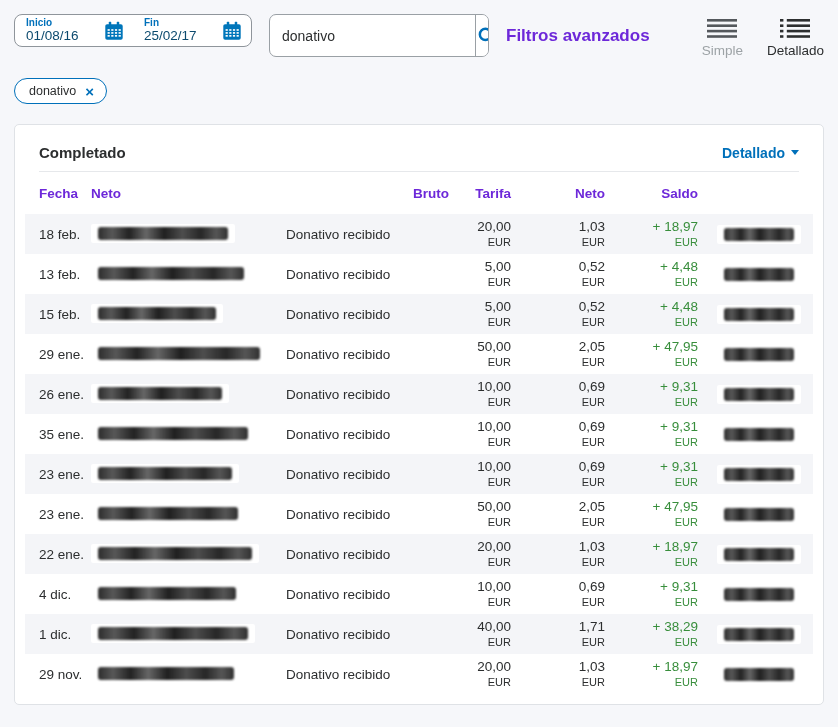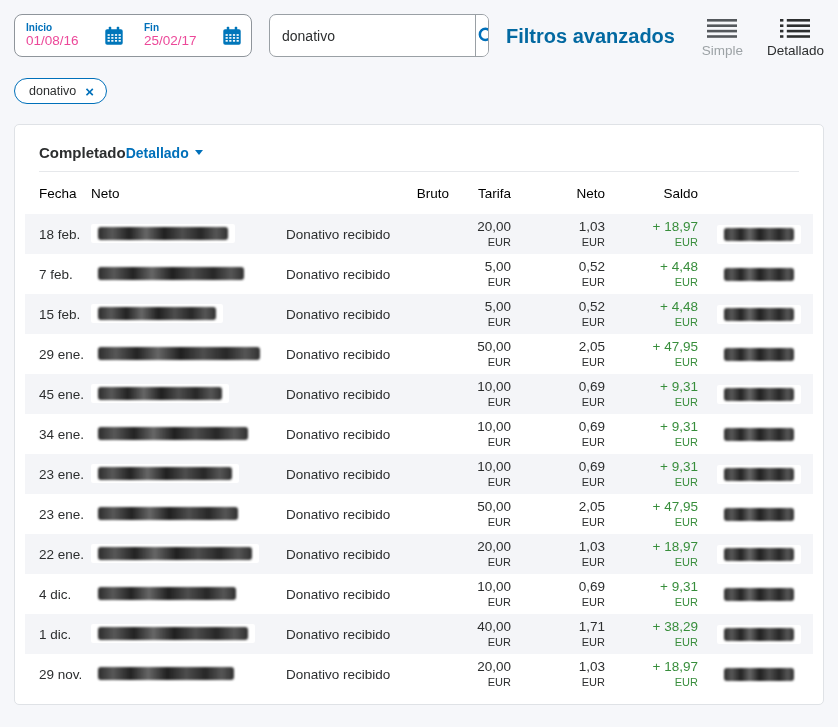--- a/index.html
+++ b/index.html
@@ -9,49 +9,49 @@
     font-family:"Liberation Sans", sans-serif;
     color:#2c2e2f;
     overflow:hidden;
   }
   .page { width:838px; height:727px; position:relative; }
 
   
   .topbar { display:flex; align-items:flex-start; padding:14px 14px 0 14px; }
 
   .date-range {
-    display:flex; width:238px; height:43px;
+    display:flex; width:238px; height:33px;
     background:#fff; border:1px solid #8f959b; border-radius:8px;
     overflow:hidden;
   }
   .date-field { flex:1; display:flex; align-items:center; padding:0 8px 0 11px; cursor:pointer; }
   .date-field + .date-sep { width:0; }
   .date-sep { width:1px; background:#8f959b; }
   .date-texts { flex:1; display:flex; flex-direction:column; line-height:1.15; }
   .date-label { font-size:10px; font-weight:bold; color:#0070ba; }
-  .date-value { font-size:13.5px; color:#ec4899; }
+  .date-value { font-size:13.5px; color:#0c4a6e; }
   .cal-icon { flex:0 0 auto; margin-left:4px; display:flex; }
 
   .search-box {
     display:flex; width:220px; height:43px; margin-left:17px;
     background:#fff; border:1px solid #9aa0a5; border-radius:7px; overflow:hidden;
   }
   .search-box input {
     flex:1; border:none; outline:none; padding:0 12px;
     font-family:"Liberation Sans", sans-serif; font-size:14px; color:#2c2e2f;
     background:transparent;
   }
   .search-btn {
     width:43px; border:none; border-left:1px solid #9aa0a5; background:#fff;
     display:flex; align-items:center; justify-content:center; cursor:pointer;
   }
 
   .adv-link {
-    margin-left:17px; align-self:center; font-size:20px; font-weight:bold;
-    color:#0369a1; text-decoration:none; cursor:pointer;
+    margin-left:17px; align-self:center; font-size:17px; font-weight:bold;
+    color:#6d28d9; text-decoration:none; cursor:pointer;
   }
 
   .view-toggles { margin-left:auto; display:flex; gap:24px; padding-top:4px; }
   .view-toggle { display:flex; flex-direction:column; align-items:center; gap:4px; cursor:pointer; }
   .view-toggle .vt-label { font-size:13.5px; }
   .vt-simple .vt-label { color:#9da3a6; }
   .vt-detailed .vt-label { color:#2c2e2f; }
 
   
   .chip-row { padding:20px 14px 0 14px; }
@@ -63,41 +63,41 @@
   .chip-label { font-size:12.5px; color:#2c2e2f; }
   .chip-x { font-size:15px; line-height:1; color:#0070ba; font-weight:bold; cursor:pointer; }
 
   
   .card {
     margin:20px 14px 0 14px; width:810px; height:581px;
     background:#fff; border:1px solid #dfe2e6; border-radius:5px;
   }
   .card-head {
     margin:0 24px; padding:19px 0 10px 0;
-    display:flex; justify-content:flex-start; align-items:center;
+    display:flex; justify-content:space-between; align-items:center;
     border-bottom:1px solid #e6e8eb;
   }
   .section-title { font-size:15px; font-weight:bold; color:#2c2e2f; }
   .statements-link {
     font-size:14px; font-weight:bold; color:#0070ba; text-decoration:none;
     display:flex; align-items:center; cursor:pointer;
   }
   .caret {
     display:inline-block; margin-left:6px; width:0; height:0;
     border-left:4px solid transparent; border-right:4px solid transparent;
     border-top:5px solid #0070ba;
   }
 
   .grid {
     display:grid;
     grid-template-columns:52px 195px 163px 62px 94px 93px 103px;
     align-items:center;
   }
   .thead { margin:0 10px; padding:0 14px; height:42px; }
-  .thead span { font-size:13.5px; font-weight:normal; color:#000000; }
+  .thead span { font-size:13.5px; font-weight:bold; color:#6d28d9; }
   .th-right { text-align:right; }
 
   .tbody { margin:0 10px; }
   .trow { height:40px; padding:0 14px; margin:0 -14px; cursor:pointer; }
   .trow { margin:0; }
   .trow:nth-child(odd) { background:#f4f5f8; }
   .c-date, .c-type { font-size:13.5px; color:#2c2e2f; }
   .c-amt { text-align:right; line-height:1.25; }
   .c-amt .amt-val { display:block; font-size:13.5px; color:#2c2e2f; }
   .c-amt .amt-cur { display:block; font-size:11px; color:#2c2e2f; }
@@ -278,21 +278,21 @@
       <span class="amt-cur">EUR</span>
     </span>
     <span class="c-saldo">
       <span class="redact-wrap">
         <span class="redact saldo-redact"></span>
       </span>
     </span>
   </div>
 
   <div class="trow grid">
-    <span class="c-date">7 feb.</span>
+    <span class="c-date">13 feb.</span>
     <span class="c-name">
       <span class="redact-wrap">
         <span class="redact name-redact"></span>
       </span>
     </span>
     <span class="c-type">Donativo recibido</span>
     <span class="c-amt">
       <span class="amt-val">5,00</span>
       <span class="amt-cur">EUR</span>
     </span>
@@ -359,21 +359,21 @@
       <span class="amt-cur">EUR</span>
     </span>
     <span class="c-saldo">
       <span class="redact-wrap">
         <span class="redact saldo-redact"></span>
       </span>
     </span>
   </div>
 
   <div class="trow grid">
-    <span class="c-date">45 ene.</span>
+    <span class="c-date">26 ene.</span>
     <span class="c-name">
       <span class="redact-wrap">
         <span class="redact name-redact"></span>
       </span>
     </span>
     <span class="c-type">Donativo recibido</span>
     <span class="c-amt">
       <span class="amt-val">10,00</span>
       <span class="amt-cur">EUR</span>
     </span>
@@ -386,21 +386,21 @@
       <span class="amt-cur">EUR</span>
     </span>
     <span class="c-saldo">
       <span class="redact-wrap">
         <span class="redact saldo-redact"></span>
       </span>
     </span>
   </div>
 
   <div class="trow grid">
-    <span class="c-date">34 ene.</span>
+    <span class="c-date">35 ene.</span>
     <span class="c-name">
       <span class="redact-wrap">
         <span class="redact name-redact"></span>
       </span>
     </span>
     <span class="c-type">Donativo recibido</span>
     <span class="c-amt">
       <span class="amt-val">10,00</span>
       <span class="amt-cur">EUR</span>
     </span>

